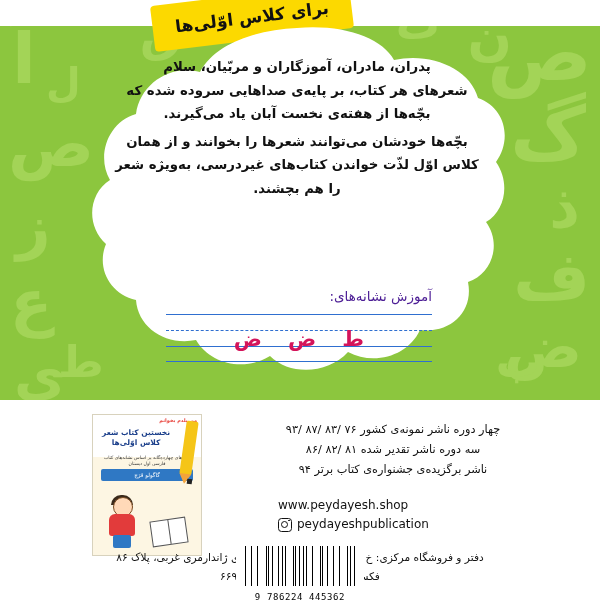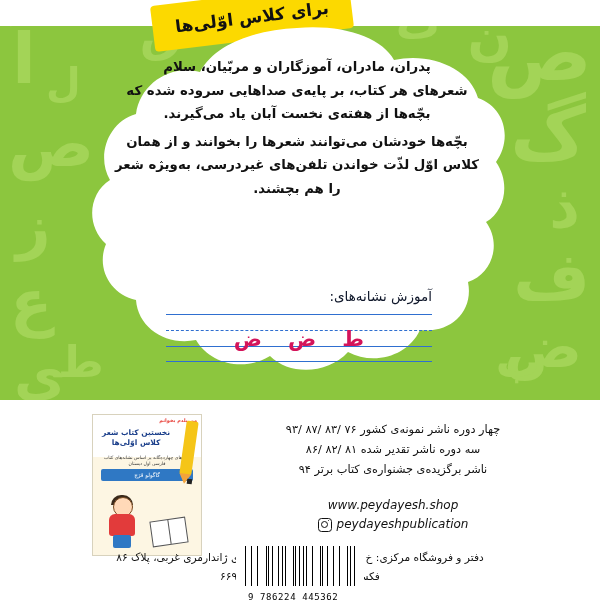--- a/index.html
+++ b/index.html
@@ -55,21 +55,21 @@
     direction:rtl;
   }
   .cloud-text p{margin:0 0 6px 0;font-weight:bold;}
   .cloud-text p.tight{margin-bottom:2px;}
   
   .lined-box{
     position:absolute;left:116px;top:296px;width:330px;height:78px;
   }
   .lined-title{
     position:absolute;right:14px;top:-8px;
-    font-size:13.5px;color:#0f172a;font-weight:400;
+    font-size:13.5px;color:#4c1d95;font-weight:400;
   }
   .ruled{
     position:absolute;left:50px;right:14px;top:18px;height:48px;
   }
   .ruled .l{position:absolute;left:0;right:0;height:1px;background:#2f6fd0;}
   .ruled .l1{top:0;}
   .ruled .l2{top:16px;border-top:1px dashed #2f6fd0;background:transparent;height:0;}
   .ruled .l3{top:32px;}
   .ruled .l4{top:47px;}
   .glyphs{
@@ -86,21 +86,21 @@
   .panel-inner{position:absolute;inset:0;}
   .info-block{
     position:absolute;right:92px;top:20px;width:230px;
     text-align:center;direction:rtl;color:#111;font-size:11.3px;line-height:1.75;
   }
   .info-block .row{white-space:nowrap;}
   .web-block{
     position:absolute;right:92px;top:96px;width:230px;
     direction:ltr;text-align:center;color:#111;font-size:12px;line-height:1.6;
   }
-  .web-line{display:flex;align-items:center;justify-content:center;gap:5px;font-style:italic;}
+  .web-line{display:flex;align-items:center;gap:5px;}
   .ig-icon{
     width:12px;height:12px;border:1.6px solid #111;border-radius:3.5px;
     position:relative;display:inline-block;
   }
   .ig-icon:before{
     content:"";position:absolute;left:2.3px;top:2.3px;width:5px;height:5px;
     border:1.4px solid #111;border-radius:50%;
   }
   .ig-icon:after{
     content:"";position:absolute;right:1.3px;top:1px;width:1.6px;height:1.6px;
@@ -160,21 +160,21 @@
     border:1px solid #555;transform:rotate(-8deg);
   }
   .book-obj:after{content:"";position:absolute;left:50%;top:0;bottom:0;width:1px;background:#555;}
   
   .barcode-box{
     position:absolute;left:236px;bottom:8px;width:128px;height:62px;background:#fff;
   }
   .bars{position:absolute;left:6px;right:6px;top:4px;height:40px;display:flex;gap:1px;align-items:stretch;}
   .bars i{display:block;background:#000;}
   .isbn{
-    position:absolute;left:12px;right:0;bottom:2px;
+    position:absolute;left:0;right:0;bottom:2px;text-align:center;
     font-family:"DejaVu Sans Mono","Liberation Mono",monospace;
     font-size:9px;letter-spacing:0.6px;color:#000;direction:ltr;
   }
   
   .pub-logo{
     position:absolute;left:12px;bottom:10px;width:52px;height:46px;text-align:center;
   }
   .pub-mark{
     width:26px;height:26px;margin:0 auto;
     background:
@@ -232,21 +232,21 @@
              C4 204 6 172 28 158
              C14 134 26 100 54 92
              C58 62 88 42 118 50
              C134 20 176 8 215 6 Z" fill="#ffffff"></path>
   </svg>
   <div class="cloud-text">
     <p class="tight">پدران، مادران، آموزگاران و مربّیان، سلام</p>
     <p class="tight">شعرهای هر کتاب، بر پایه‌ی صداهایی سروده شده که</p>
     <p>بچّه‌ها از هفته‌ی نخست آبان یاد می‌گیرند.</p>
     <p class="tight">بچّه‌ها خودشان می‌توانند شعرها را بخوانند و از همان</p>
-    <p class="tight">کلاس اوّل لذّت خواندن تلفن‌های غیردرسی، به‌ویژه شعر</p>
+    <p class="tight">کلاس اوّل لذّت خواندن کتاب‌های غیردرسی، به‌ویژه شعر</p>
     <p>را هم بچشند.</p>
   </div>
 </div>
 
 <div class="lined-box">
   <div class="lined-title">آموزش نشانه‌های:</div>
   <div class="ruled">
     <div class="l l1"></div>
     <div class="l l2"></div>
     <div class="l l3"></div>

